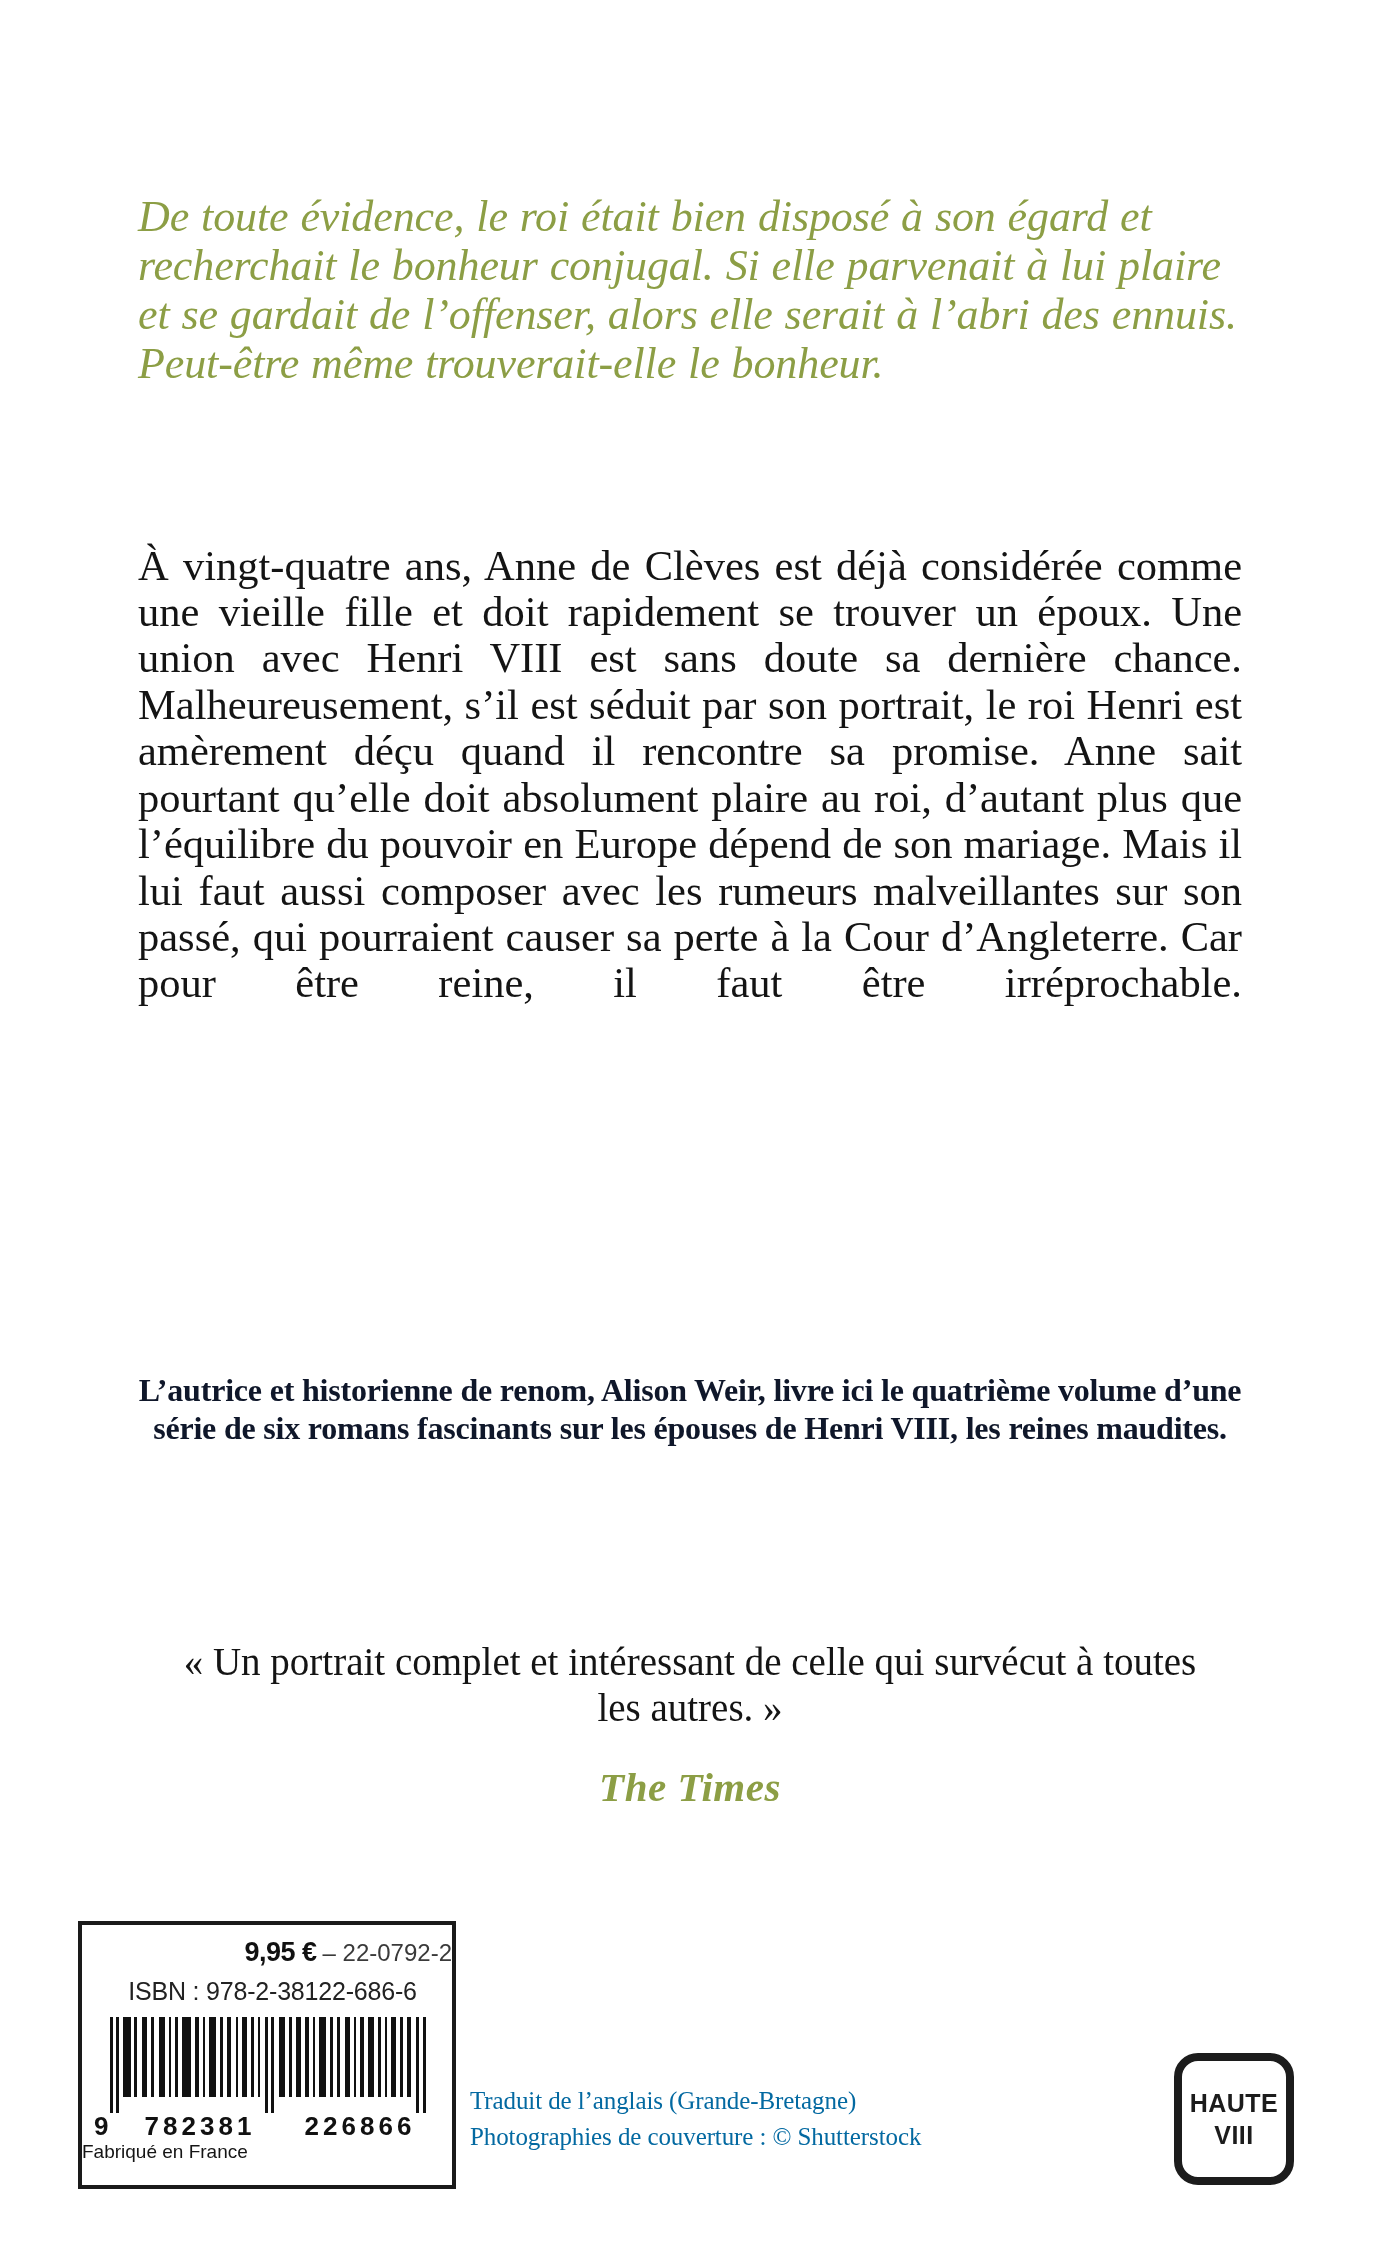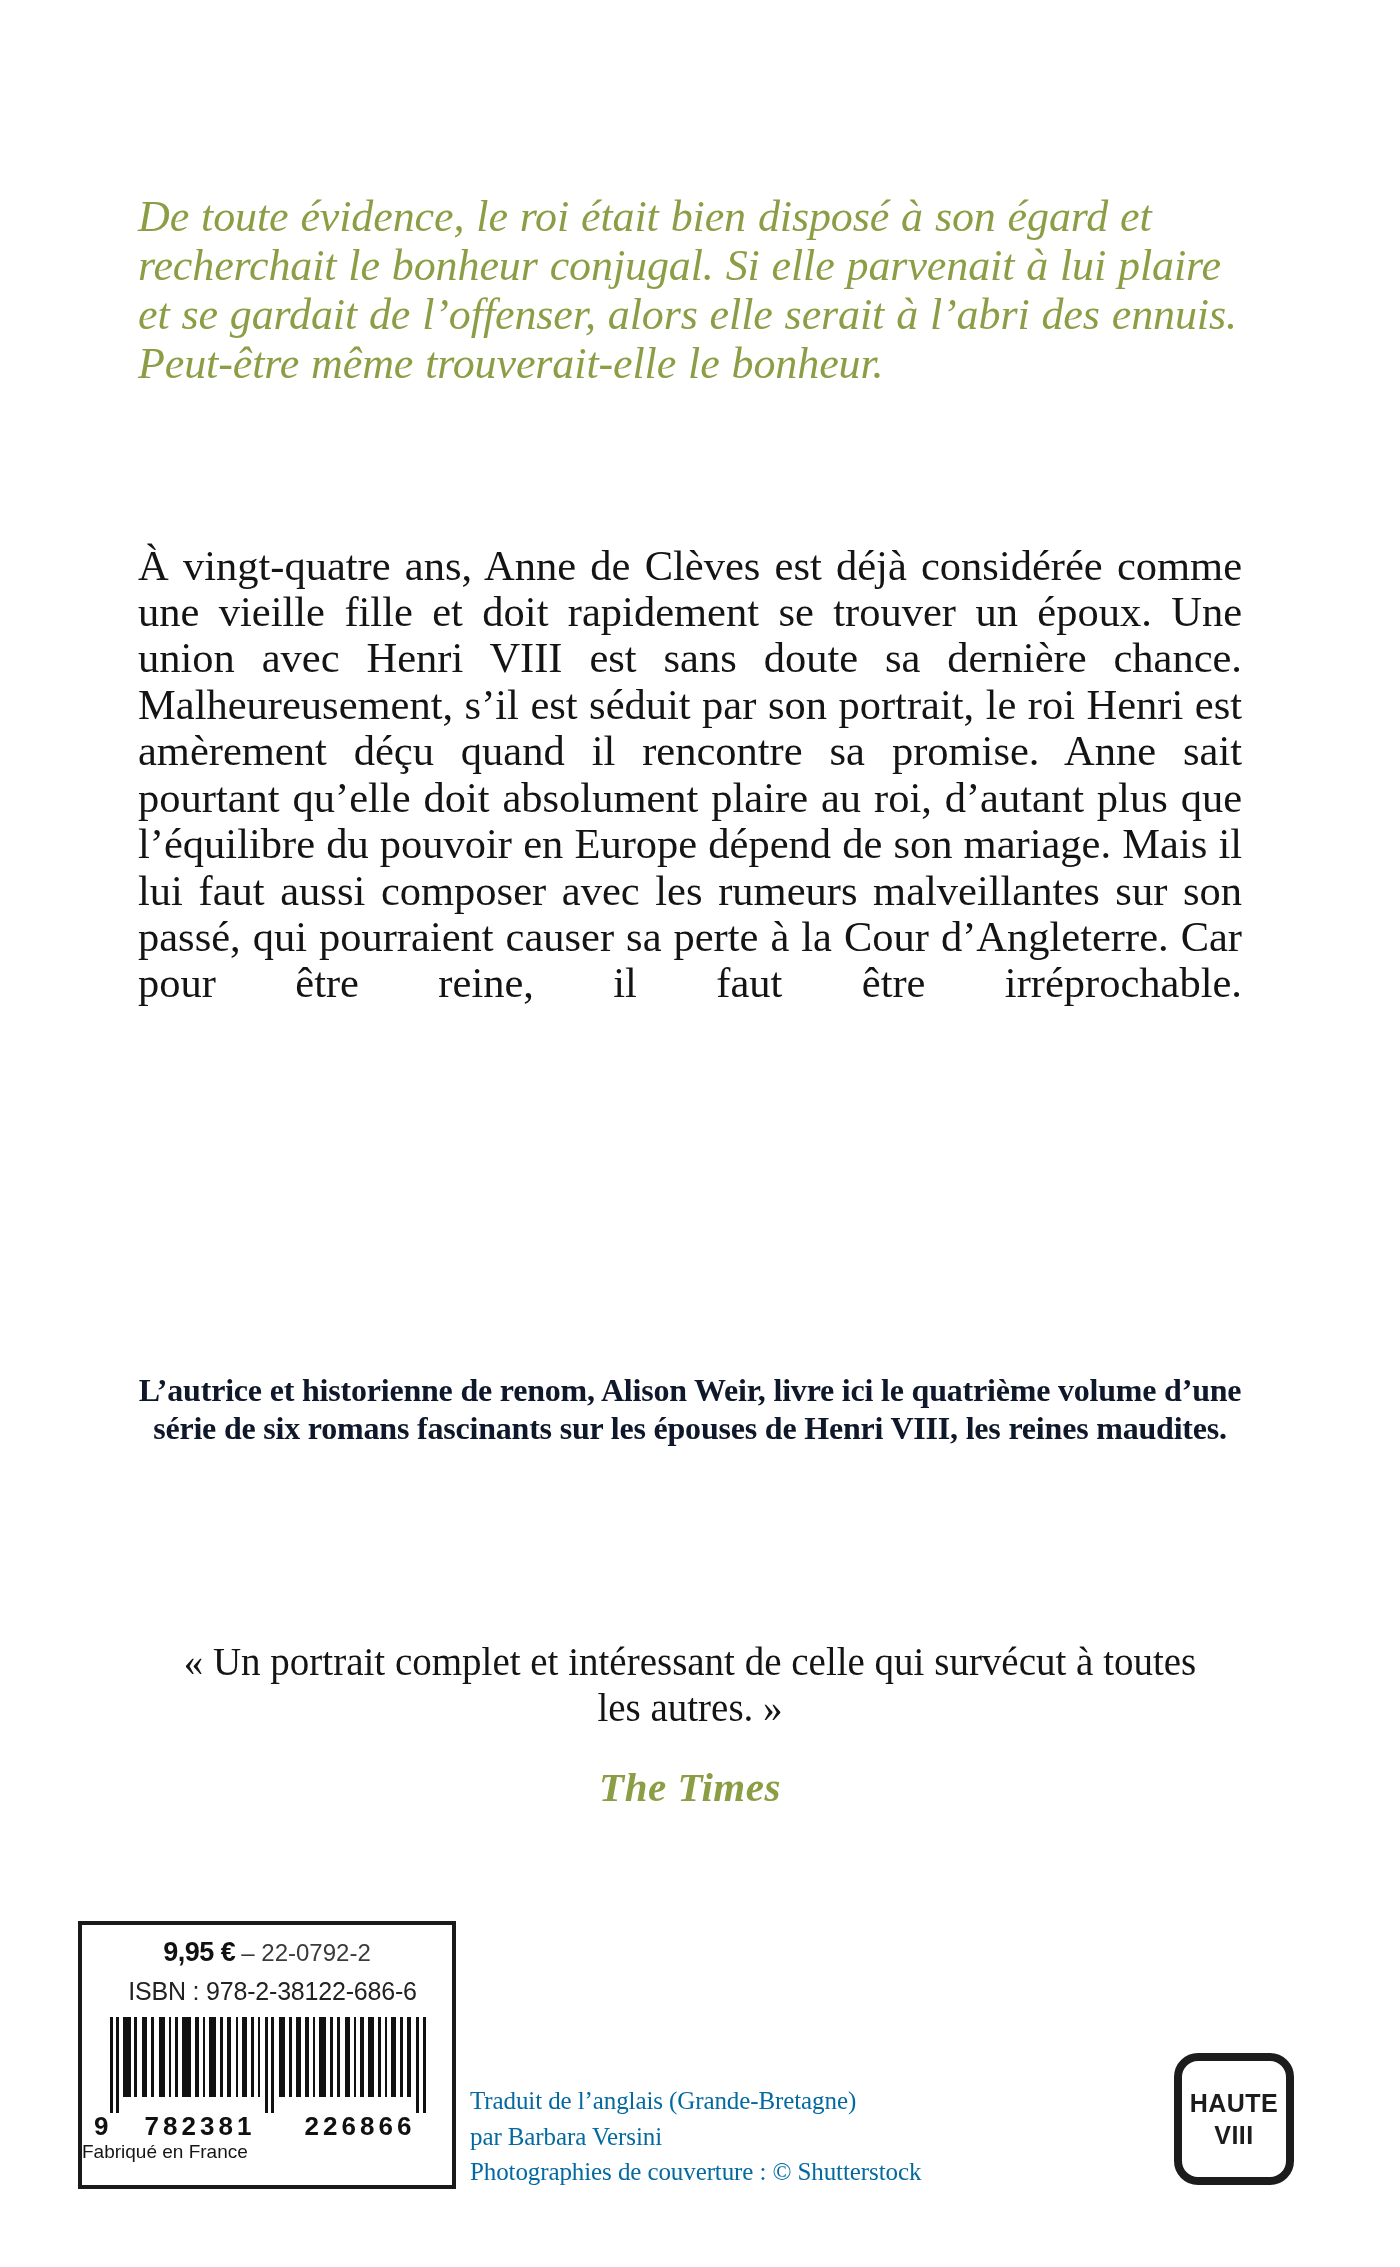--- a/index.html
+++ b/index.html
@@ -104,21 +104,21 @@
     height: 268px;
     box-sizing: border-box;
     border: 4px solid #1a1a1a;
     background: #ffffff;
     font-family: "Liberation Sans", sans-serif;
   }
   .bc-price-row {
     position: absolute;
     left: 0; right: 0;
     top: 12px;
-    text-align: center;
+    text-align: right;
     white-space: nowrap;
   }
   .bc-price {
     font-weight: bold;
     font-size: 27px;
     color: #111111;
     letter-spacing: -0.5px;
   }
   .bc-ref {
     font-size: 24px;
@@ -280,21 +280,20 @@
       <span class="bc-digit-lead">9</span>
       <span class="bc-digit-grp">782381</span>
       <span class="bc-digit-grp">226866</span>
     </div>
 
     <div class="bc-made">Fabriqué en France</div>
   </div>
 
   <div class="credits">
     <div>Traduit de l’anglais (Grande-Bretagne)</div>
-    <div>par Barbara Versini</div>
     <div>Photographies de couverture : © Shutterstock</div>
   </div>
 
   <div class="publisher-logo">
     <span>HAUTE</span>
     <span>VIII</span>
   </div>
 
 </div>
 

